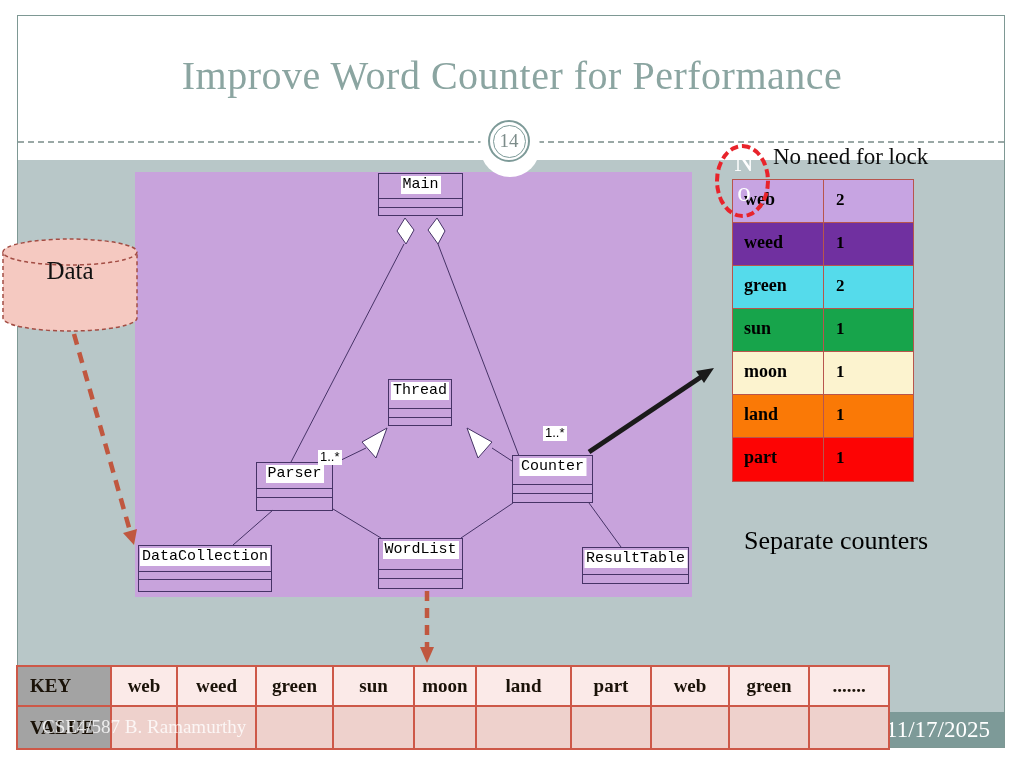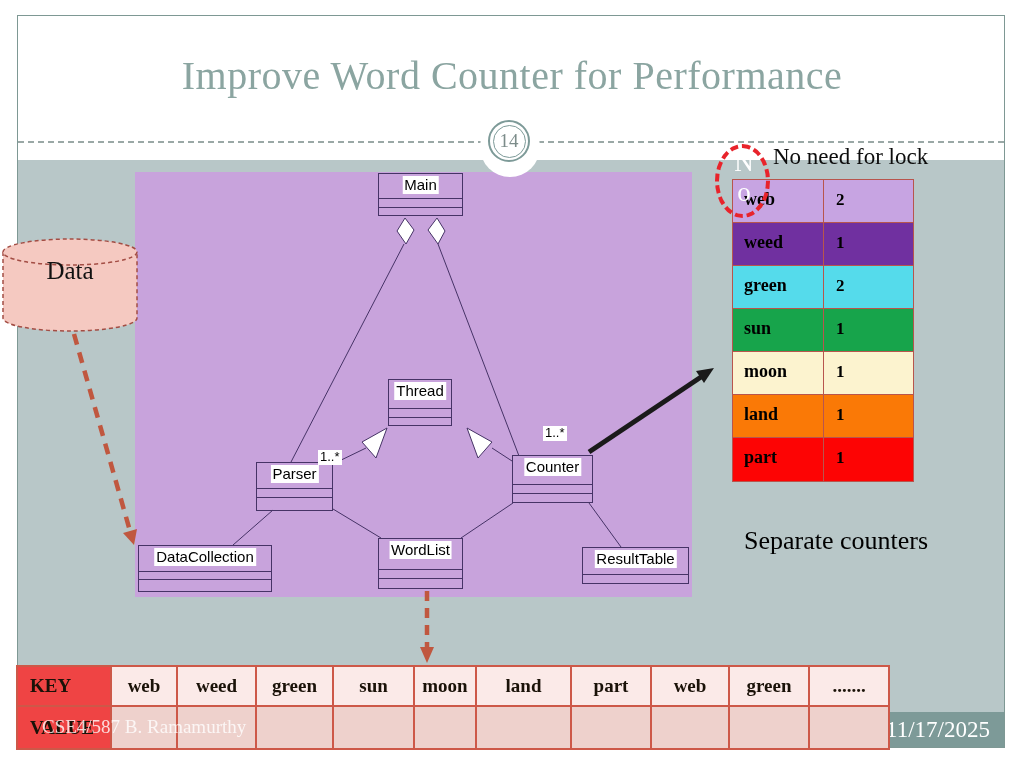--- a/index.html
+++ b/index.html
@@ -27,21 +27,21 @@
     font-size:19px;color:#7c8c8a;}
 
   .purple{left:135px;top:172px;width:557px;height:425px;background:#c8a3dc;z-index:1;}
 
   svg.overlay{left:0;top:0;width:1024px;height:768px;z-index:3;pointer-events:none;}
 
   
   .ubox{border:1px solid #463366;box-sizing:border-box;z-index:4;background:transparent;}
   .ubox .cline{position:absolute;left:0;right:0;border-top:1px solid #463366;height:0;}
   .ubox .uname{position:absolute;top:2px;left:50%;transform:translateX(-50%);
-    background:#ffffff;font-family:Liberation Sans, sans-serif;font-size:15px;
+    background:#ffffff;font-family:Liberation Mono, monospace;font-size:15px;
     line-height:1.2;white-space:nowrap;padding:0 2px;color:#000;}
   .b-main{left:378px;top:173px;width:85px;height:43px;}
   .b-thread{left:388px;top:379px;width:64px;height:47px;}
   .b-parser{left:256px;top:462px;width:77px;height:49px;}
   .b-counter{left:512px;top:455px;width:81px;height:48px;}
   .b-datacol{left:138px;top:545px;width:134px;height:47px;}
   .b-wordlist{left:378px;top:538px;width:85px;height:51px;}
   .b-result{left:582px;top:547px;width:107px;height:37px;}
 
   .mult{z-index:4;background:#fff;font-family:"Liberation Sans",sans-serif;
@@ -69,21 +69,21 @@
     font-size:27px;line-height:30px;z-index:6;}
 
   .sep-counters{left:744px;top:526px;font-size:26px;color:#000000;z-index:5;}
 
   
   .kv-table{left:16px;top:665px;z-index:6;border-collapse:collapse;table-layout:fixed;}
   .kv-table td{border:2px solid #cd5848;font-weight:bold;font-size:19px;
     color:#1a1208;text-align:center;padding:0;overflow:hidden;}
   .kv-table tr.kr{height:40px;}
   .kv-table tr.vr{height:43px;}
-  td.kv-head{background:#ef4444;text-align:left;padding-left:12px;}
+  td.kv-head{background:#a3a3a3;text-align:left;padding-left:12px;}
   tr.kr td.kv-data{background:#fbeae8;}
   tr.vr td.kv-data{background:#eed1cc;}
 
   .footer-left{left:42px;top:716px;font-size:19px;color:rgba(255,255,255,0.8);z-index:7;}
   .date-text{left:886px;top:717px;font-size:23px;color:#ffffff;z-index:5;}
 </style>
 </head>
 <body>
 
 <div class="abs content-bg"></div>

